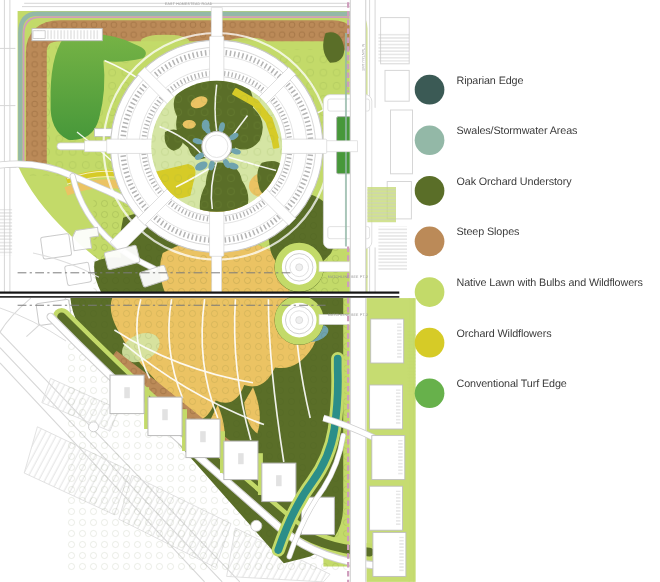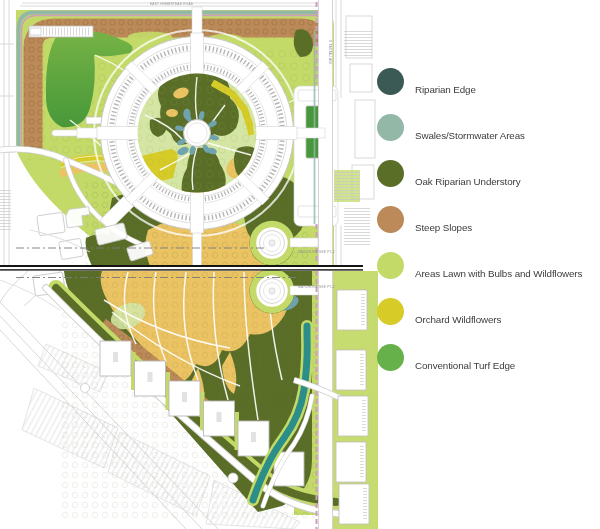--- a/index.html
+++ b/index.html
@@ -2,21 +2,21 @@
 <html style="--riparian_edge: #3b5a55; --swales_stormwater: #93b8a7; --oak_woodland: #5a6e28; --steep_slopes: #bb8a58; --native_lawn: #c3da69; --upland_grassland: #ebc363; --edge_perennial: #cf9dbc; --orchard_understory: #d6cb27; --turf_lawn: #67b14b; --pale_lawn: #d5e5a4; --pond_blue: #6fa3ae; --creek_teal: #2b8e89; --turf_field_light: #76b345; --turf_field_dark: #47983a; --plan_linework: #d6d6d6; --building_outline: #b9b9b9; --matchline_black: #141414; --legend_text: #3b3b3b; --tiny_label: #8f8f8f;"><head>
 <meta charset="utf-8">
 <style>
   html,body{margin:0;padding:0;background:#fff;}
   .stage{position:relative;width:600px;height:529px;background:#fff;overflow:hidden;
          font-family:"Liberation Sans",sans-serif;}
   .map-wrap{position:absolute;left:0;top:0;width:378px;height:529px;}
   
   .legend{position:absolute;left:377px;top:68px;width:223px;display:flex;
           flex-direction:column;gap:19px;}
-  .lg-item{display:flex;align-items:flex-end;height:27px;}
+  .lg-item{display:flex;align-items:flex-start;height:27px;}
   .lg-dot{width:27px;height:27px;border-radius:50%;flex:0 0 27px;}
   .lg-label{margin-left:11px;font-size:9.8px;letter-spacing:-0.1px;white-space:nowrap;
             color:var(--legend_text,#3b3b3b);}
   
   .ln{fill:none}
   .f-lawn{fill:var(--native_lawn)}   .s-lawn{stroke:var(--native_lawn)}
   .f-oak{fill:var(--oak_woodland)}   .s-oak{stroke:var(--oak_woodland)}
   .f-gold{fill:var(--upland_grassland)} .s-gold{stroke:var(--upland_grassland)}
   .f-orch{fill:var(--orchard_understory)} .s-orch{stroke:var(--orchard_understory)}
   .s-brown{stroke:var(--steep_slopes)}
@@ -370,29 +370,29 @@
     <div class="lg-item">
       <span class="lg-dot" style="background: rgb(59, 90, 85);"></span>
       <span class="lg-label">Riparian Edge</span>
     </div>
     <div class="lg-item">
       <span class="lg-dot" style="background: rgb(147, 184, 167);"></span>
       <span class="lg-label">Swales/Stormwater Areas</span>
     </div>
     <div class="lg-item">
       <span class="lg-dot" style="background: rgb(90, 110, 40);"></span>
-      <span class="lg-label">Oak Riparian Understory</span>
+      <span class="lg-label">Oak Orchard Understory</span>
     </div>
     <div class="lg-item">
       <span class="lg-dot" style="background: rgb(187, 138, 88);"></span>
       <span class="lg-label">Steep Slopes</span>
     </div>
     <div class="lg-item">
       <span class="lg-dot" style="background: rgb(195, 218, 105);"></span>
-      <span class="lg-label">Areas Lawn with Bulbs and Wildflowers</span>
+      <span class="lg-label">Native Lawn with Bulbs and Wildflowers</span>
     </div>
     <div class="lg-item">
       <span class="lg-dot" style="background: rgb(214, 203, 39);"></span>
       <span class="lg-label">Orchard Wildflowers</span>
     </div>
     <div class="lg-item">
       <span class="lg-dot" style="background: rgb(103, 177, 75);"></span>
       <span class="lg-label">Conventional Turf Edge</span>
     </div>
   </div>

